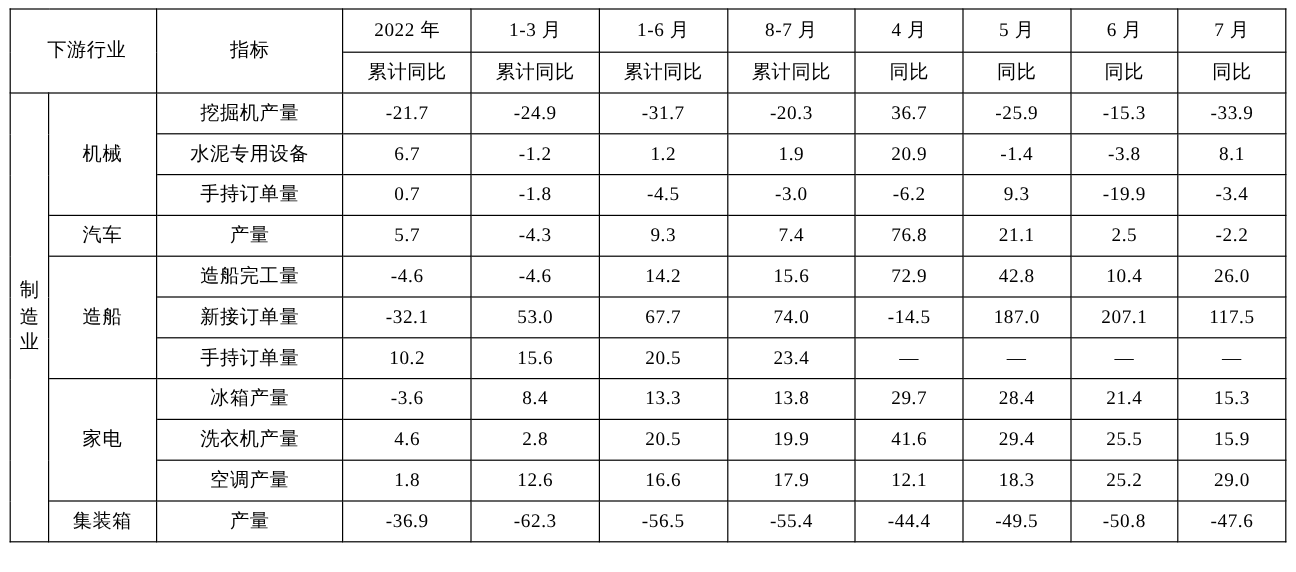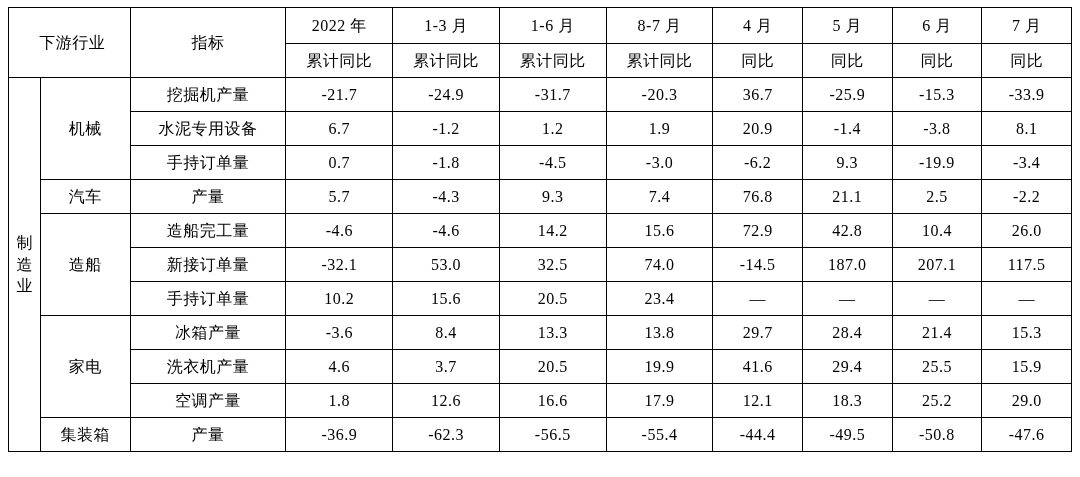--- a/index.html
+++ b/index.html
@@ -191,21 +191,21 @@
         <td class="num">15.6</td>
         <td class="num">72.9</td>
         <td class="num">42.8</td>
         <td class="num">10.4</td>
         <td class="num">26.0</td>
       </tr>
       <tr>
         <td class="indicator-cell">新接订单量</td>
         <td class="num">-32.1</td>
         <td class="num">53.0</td>
-        <td class="num">32.5</td>
+        <td class="num">67.7</td>
         <td class="num">74.0</td>
         <td class="num">-14.5</td>
         <td class="num">187.0</td>
         <td class="num">207.1</td>
         <td class="num">117.5</td>
       </tr>
       <tr>
         <td class="indicator-cell">手持订单量</td>
         <td class="num">10.2</td>
         <td class="num">15.6</td>
@@ -225,21 +225,21 @@
         <td class="num">13.3</td>
         <td class="num">13.8</td>
         <td class="num">29.7</td>
         <td class="num">28.4</td>
         <td class="num">21.4</td>
         <td class="num">15.3</td>
       </tr>
       <tr>
         <td class="indicator-cell">洗衣机产量</td>
         <td class="num">4.6</td>
-        <td class="num">3.7</td>
+        <td class="num">2.8</td>
         <td class="num">20.5</td>
         <td class="num">19.9</td>
         <td class="num">41.6</td>
         <td class="num">29.4</td>
         <td class="num">25.5</td>
         <td class="num">15.9</td>
       </tr>
       <tr>
         <td class="indicator-cell">空调产量</td>
         <td class="num">1.8</td>

